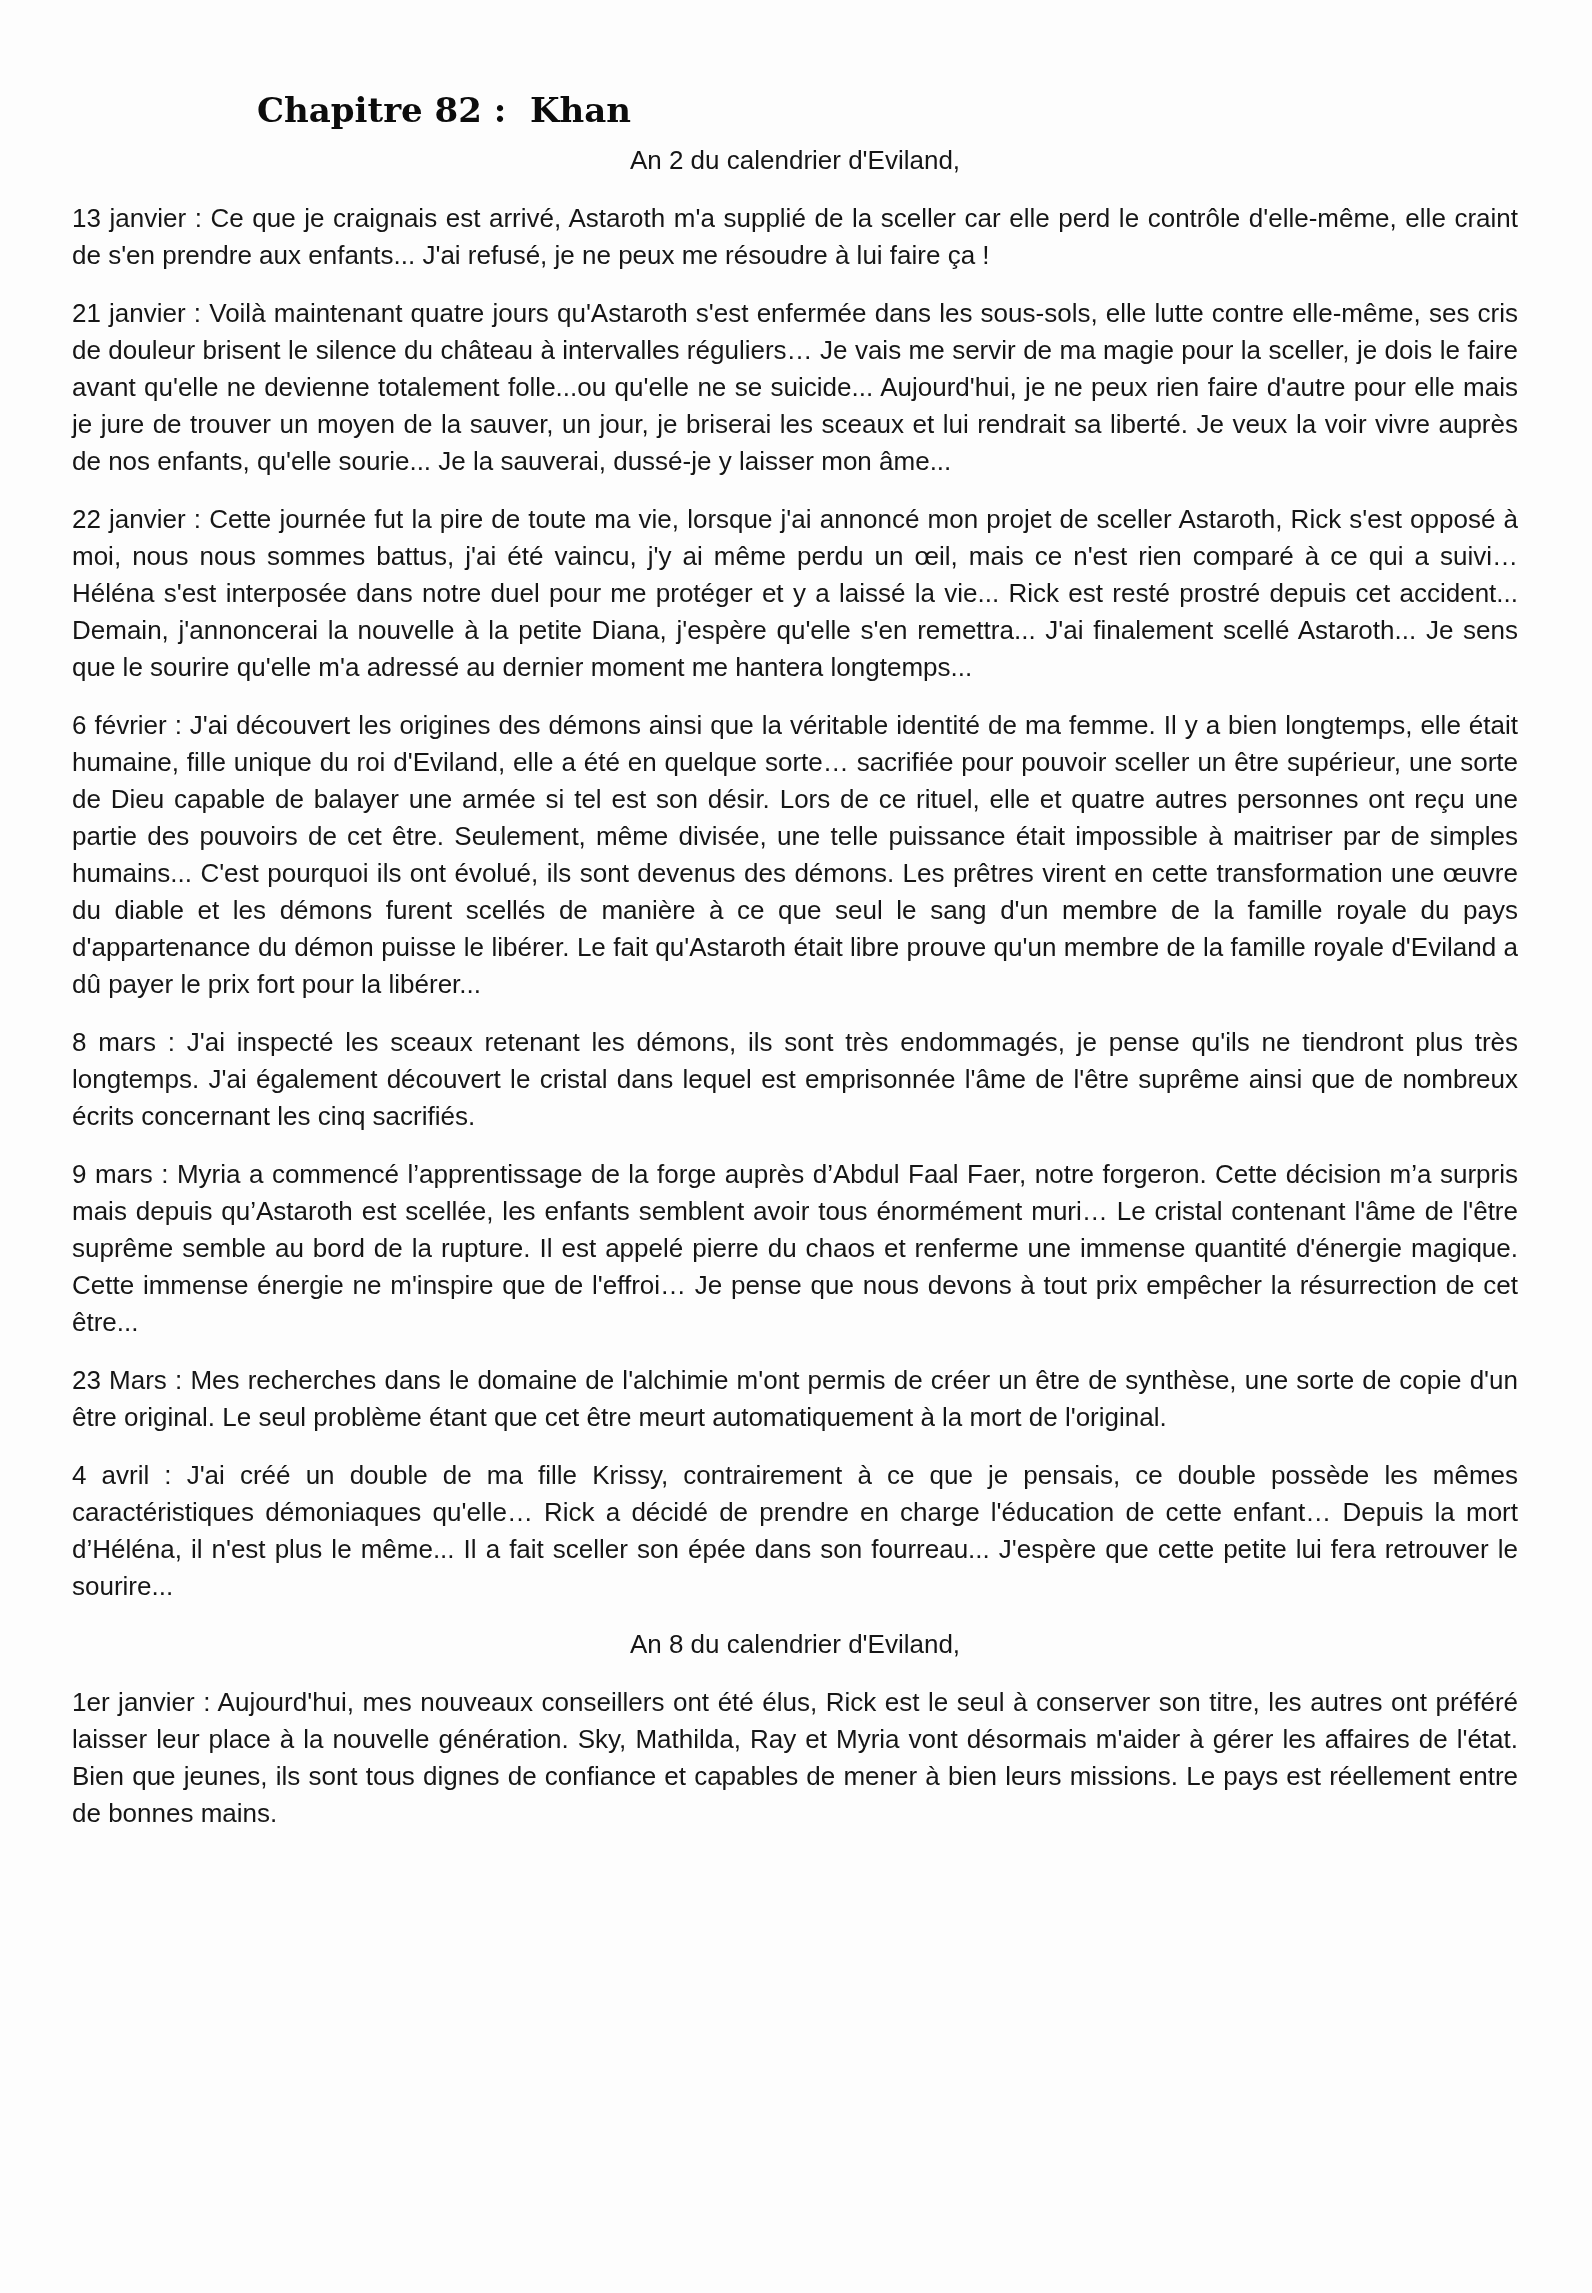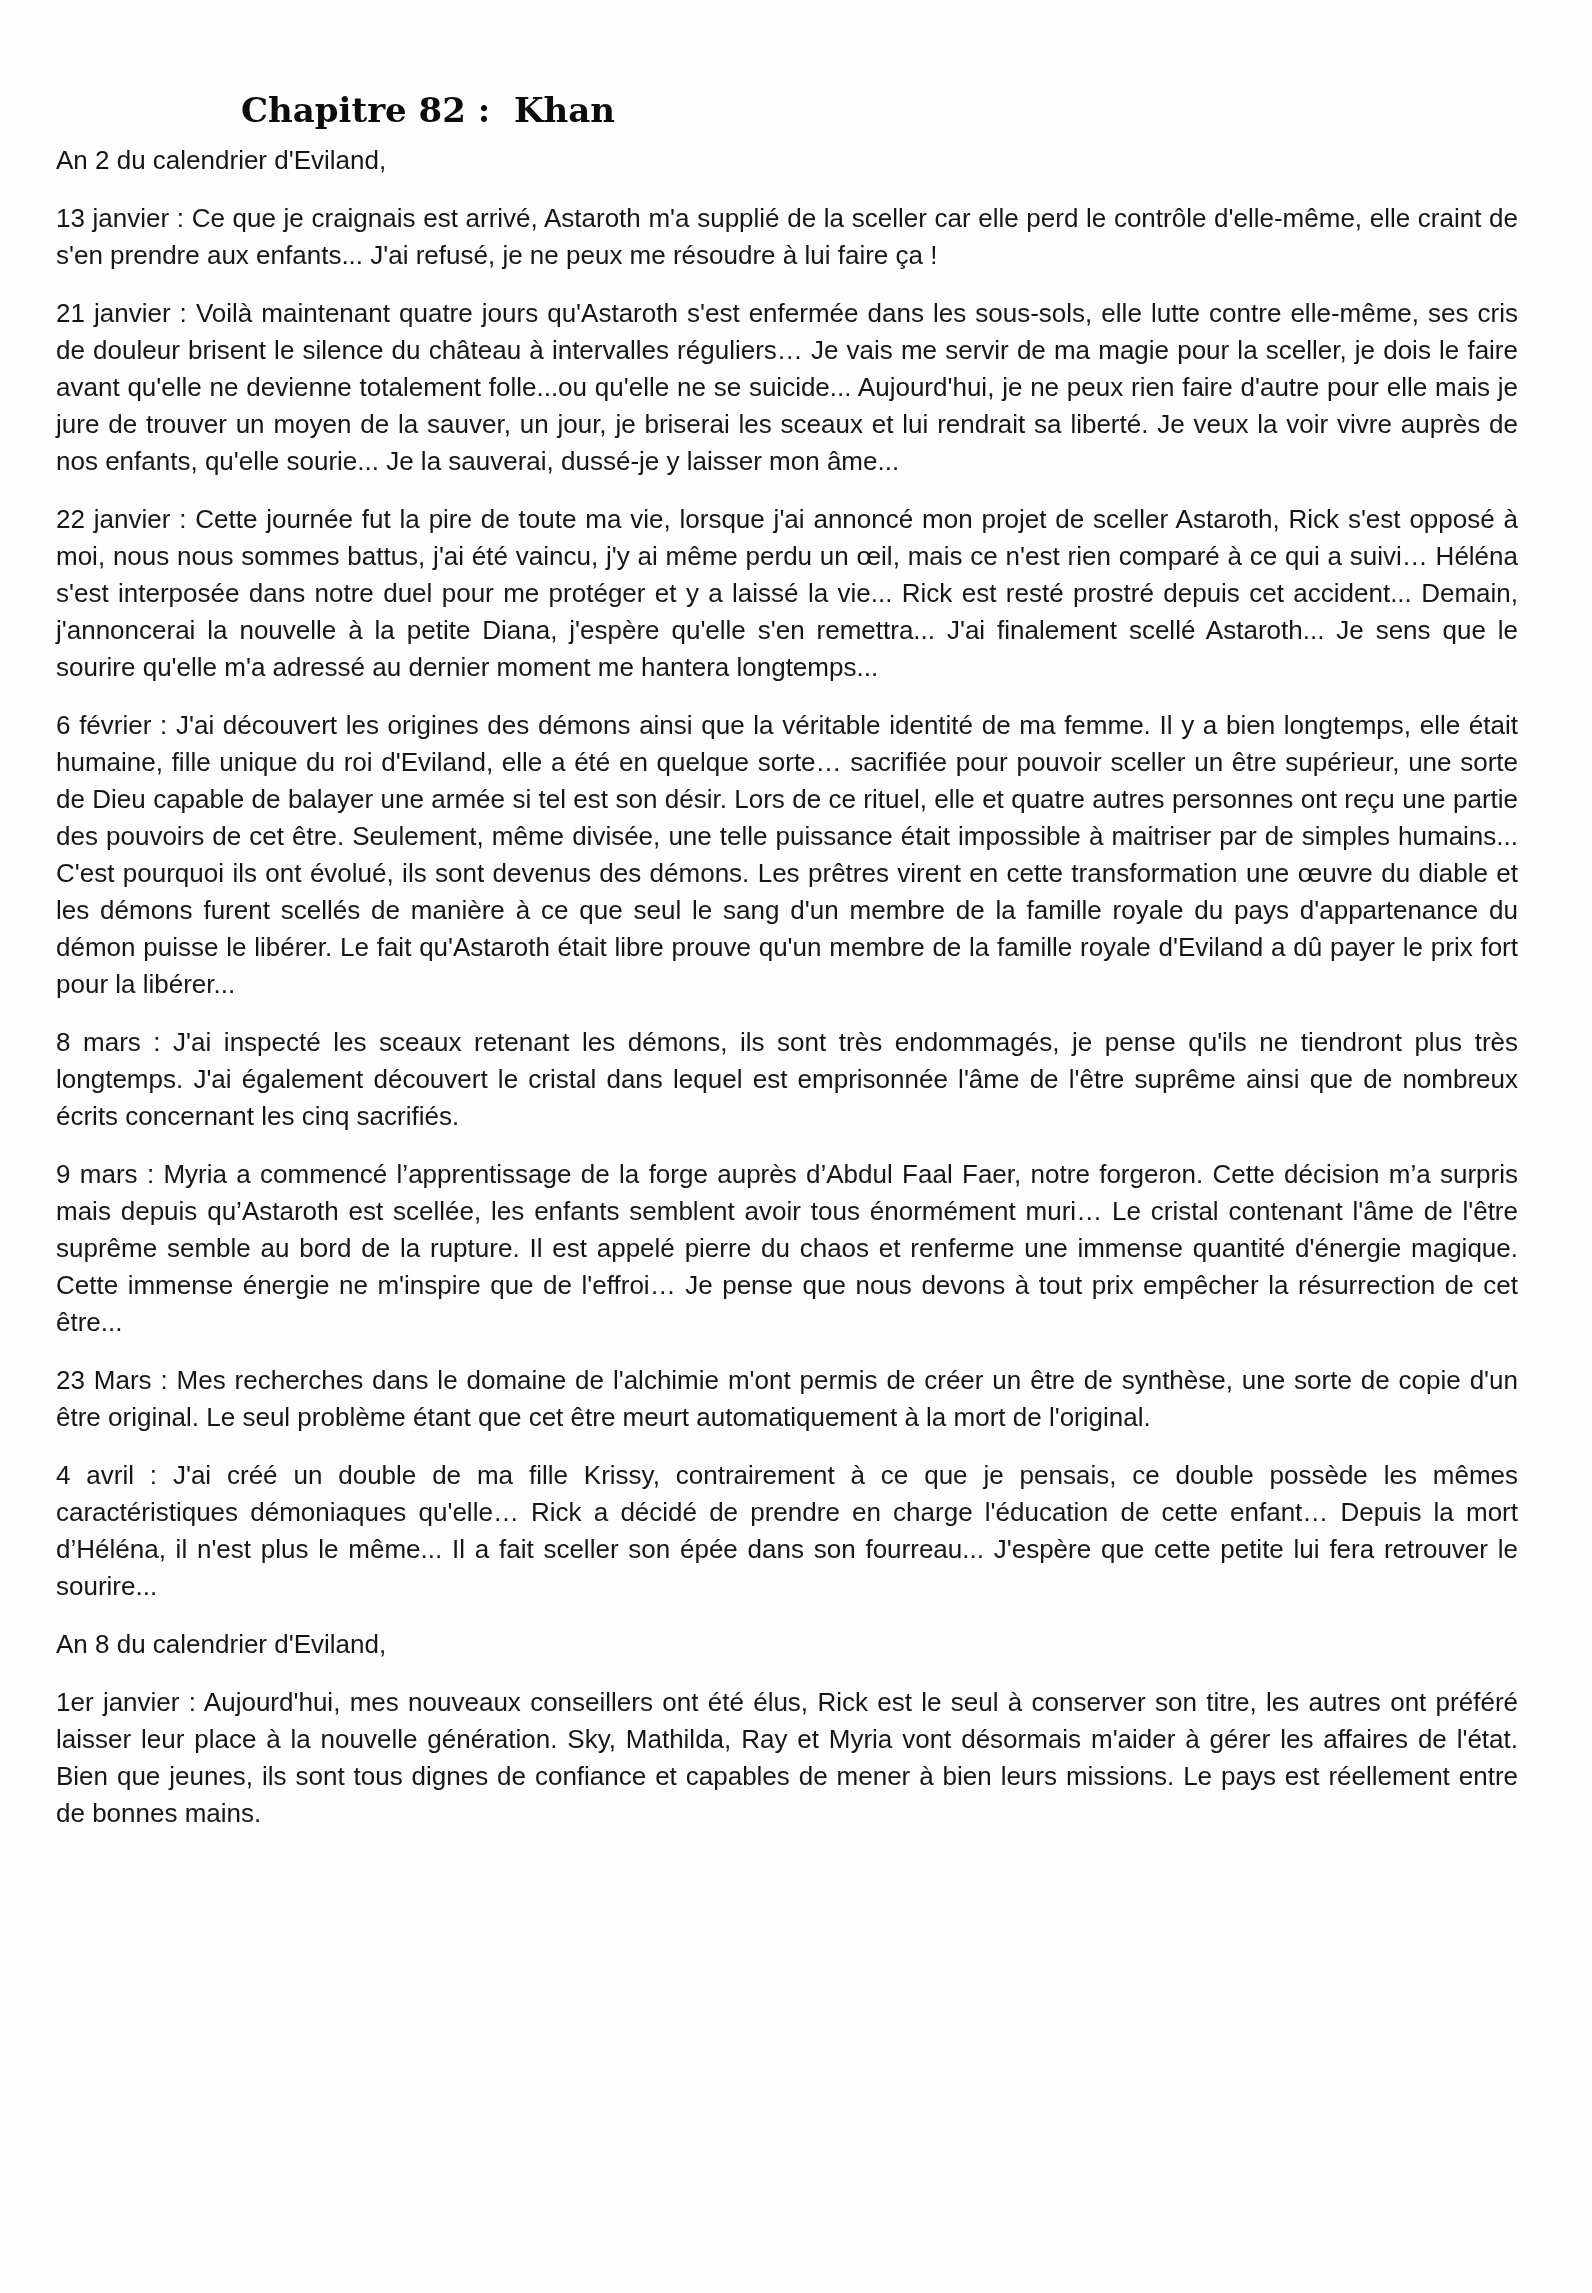--- a/index.html
+++ b/index.html
@@ -12,41 +12,41 @@
     width: 1592px;
     height: 2293px;
     margin: 0 auto;
     background: #fdfdfd;
     font-family: "Liberation Sans", sans-serif;
     color: #161616;
     overflow: hidden;
     box-sizing: border-box;
   }
   .content {
-    padding: 88px 74px 0 56px;
+    padding: 88px 74px 0 72px;
   }
   .chapter-title {
     font-family: "DejaVu Serif", serif;
     font-weight: bold;
     font-size: 34px;
     line-height: 44px;
     margin: 0 0 10px 185px;
     white-space: pre;
     color: #0c0c0c;
   }
   .para {
     font-size: 26px;
     line-height: 37px;
     text-align: justify;
     margin: 0 0 21px 0;
   }
   .intro-line {
     font-size: 26px;
     line-height: 37px;
-    text-align: left;
+    text-align: center;
     margin: 0 0 21px 0;
   }
   .license-footer {
     position: absolute;
     left: 2px;
     bottom: 8px;
     font-size: 28px;
     line-height: 32px;
     color: #0e0e0e;
     white-space: nowrap;

